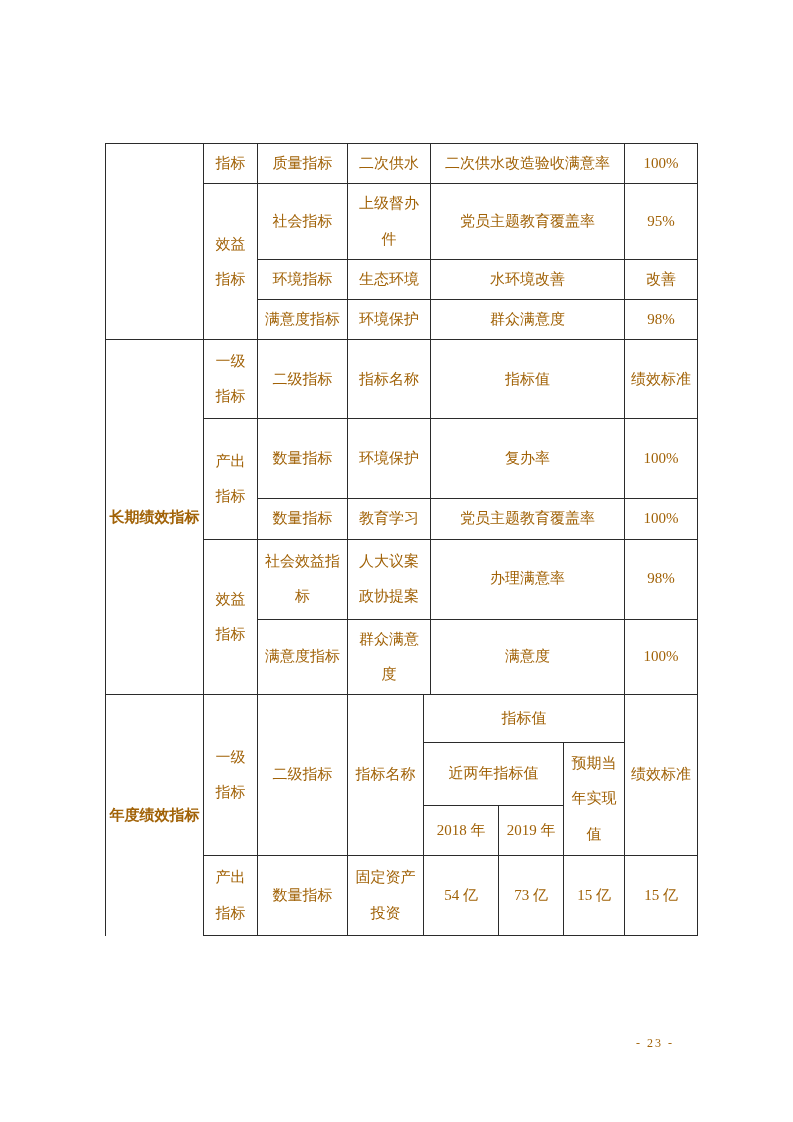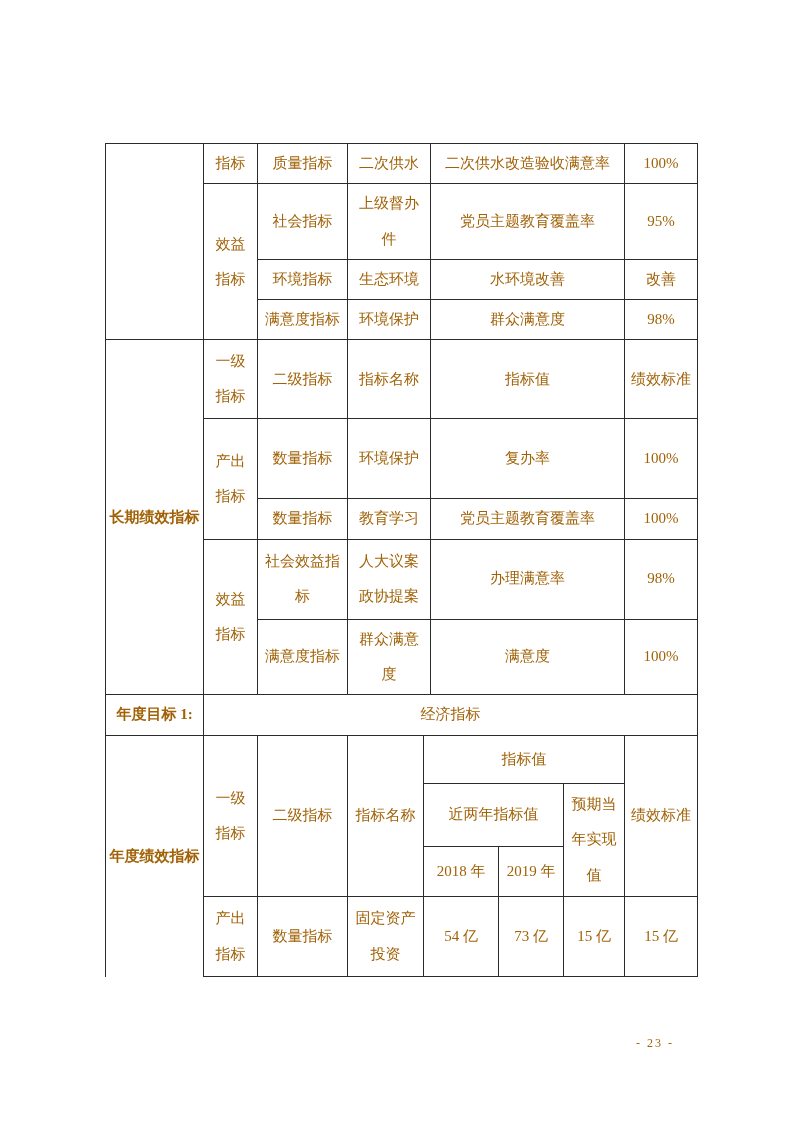--- a/index.html
+++ b/index.html
@@ -145,32 +145,20 @@
       </tr>
       <tr class="h71">
         <td class="u">满意度指标</td>
         <td>群众满意度</td>
         <td>满意度</td>
         <td>100%</td>
       </tr>
     </tbody>
       </table>
 
-    <table>
-      <colgroup>
-          <col style="width:98px">
-          <col style="width:494px">
-        </colgroup>
-      <tbody>
-          <tr class="h41">
-        <td class="goal-label">年度目标 1:</td>
-        <td>经济指标</td>
-      </tr>
-    </tbody>
-      </table>
 
     <table>
       <colgroup>
         <col style="width:98px">
           <col style="width:54px">
           <col style="width:90px">
         <col style="width:76px">
           <col style="width:75px">
           <col style="width:65px">
         <col style="width:61px">

